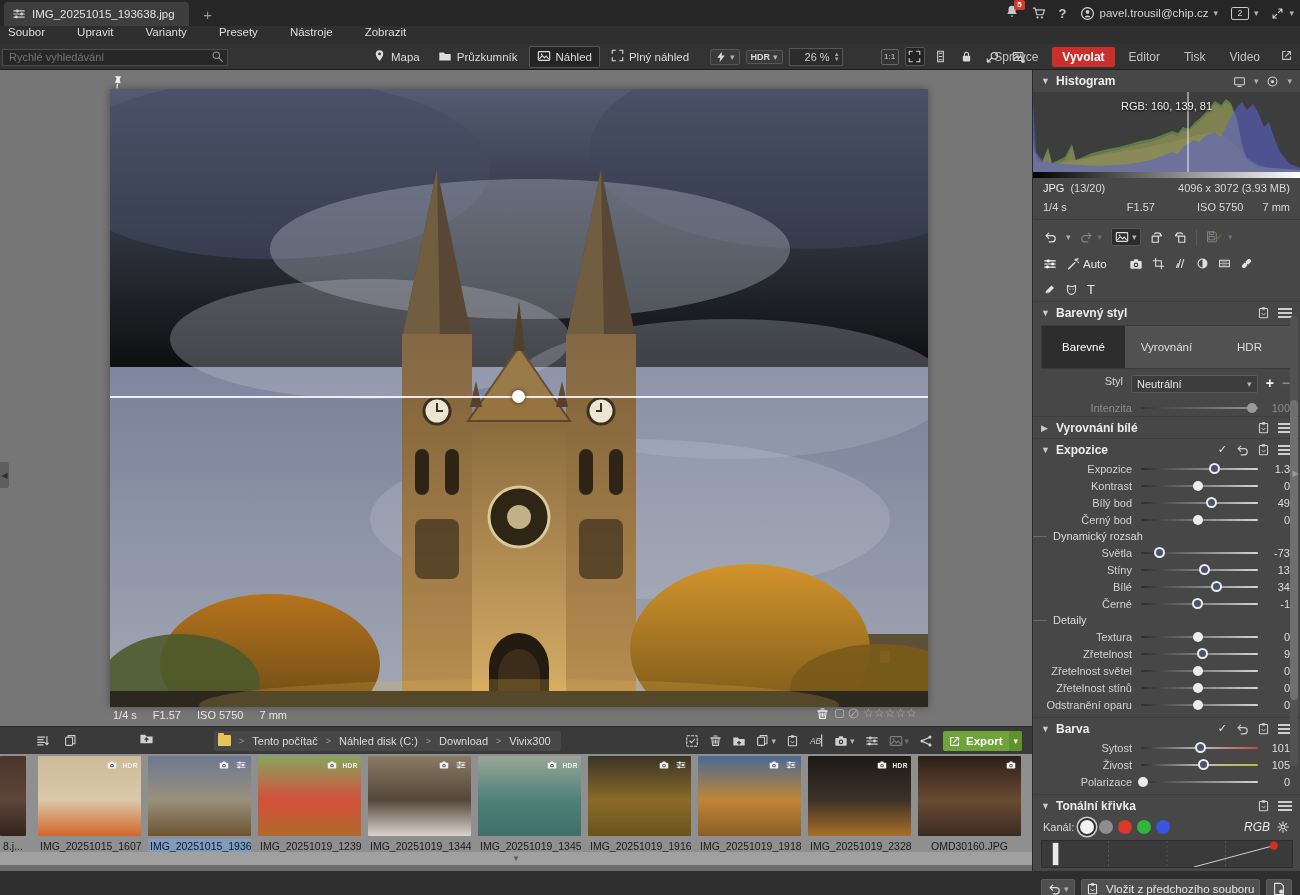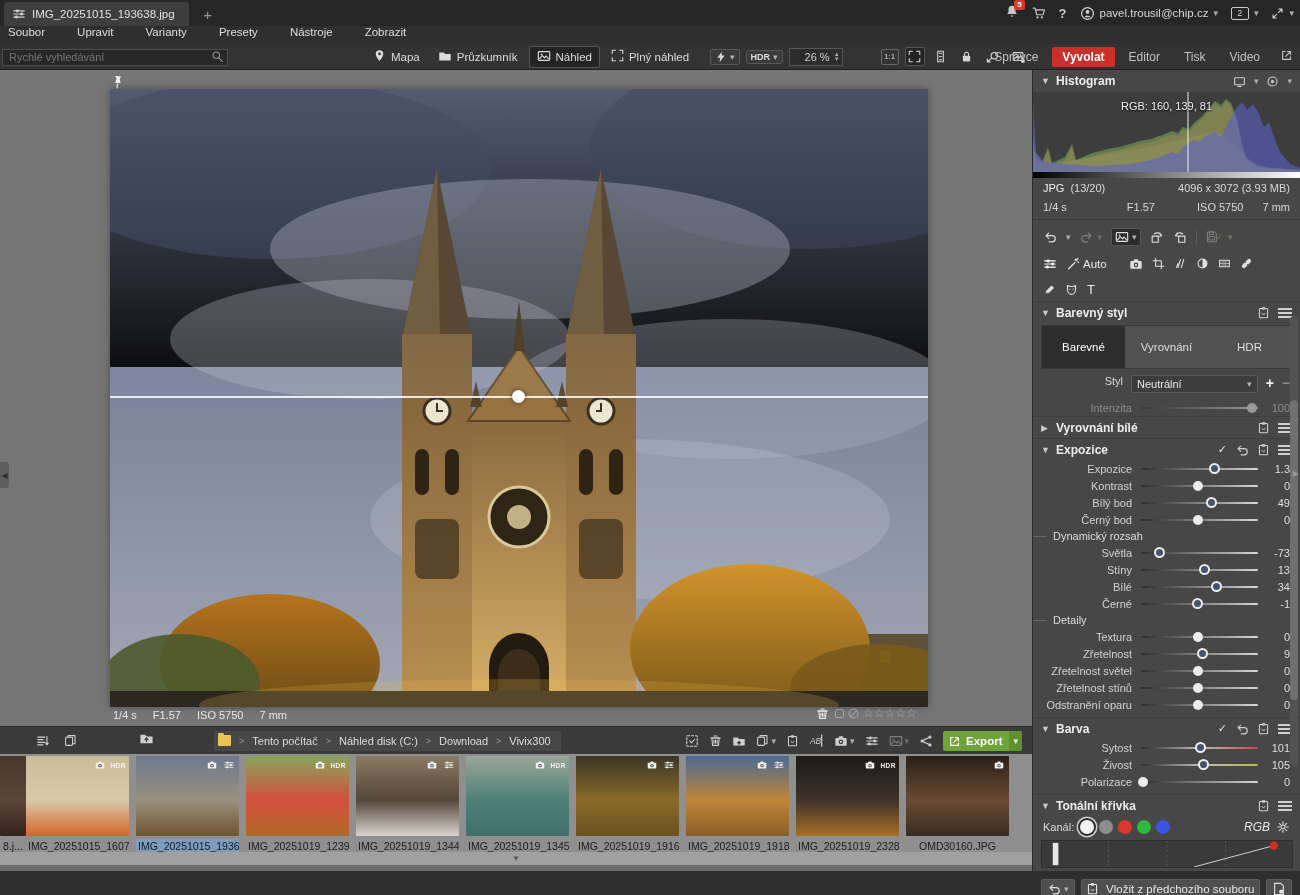--- a/index.html
+++ b/index.html
@@ -607,21 +607,21 @@
             <span class="elbl">Export</span>
             <span class="ecaret">
                 <span class="caret" style="color:#eaf4da">▾</span>
               </span>
           </div>
         </div>
       </div>
 
       <div class="filmstrip">
         <div class="thumbs" id="thumbs">
-            <div class="tile" style="width: 26px; margin-right: 0;">
+            <div class="tile" style="width: 26px; margin-right: 12px;">
               <div class="img" style="width: 26px; background: linear-gradient(rgb(74, 52, 43) 0%, rgb(93, 69, 57) 55%, rgb(51, 36, 30) 100%);">
                 <div class="tbadges"></div>
               </div>
               <span class="tname">8.j...</span>
             </div>
             <div class="tile">
               <div class="img" style="background: linear-gradient(rgb(205, 187, 152) 0%, rgb(217, 201, 168) 55%, rgb(212, 101, 42) 100%);">
                 <div class="tbadges">
                   <i style="transform: scale(0.75); display: inline-flex; line-height: 0;">
                     <svg width="14" height="14" viewBox="0 0 16 16" fill="none" stroke="currentColor" stroke-width="1.3" stroke-linecap="round" stroke-linejoin="round">

